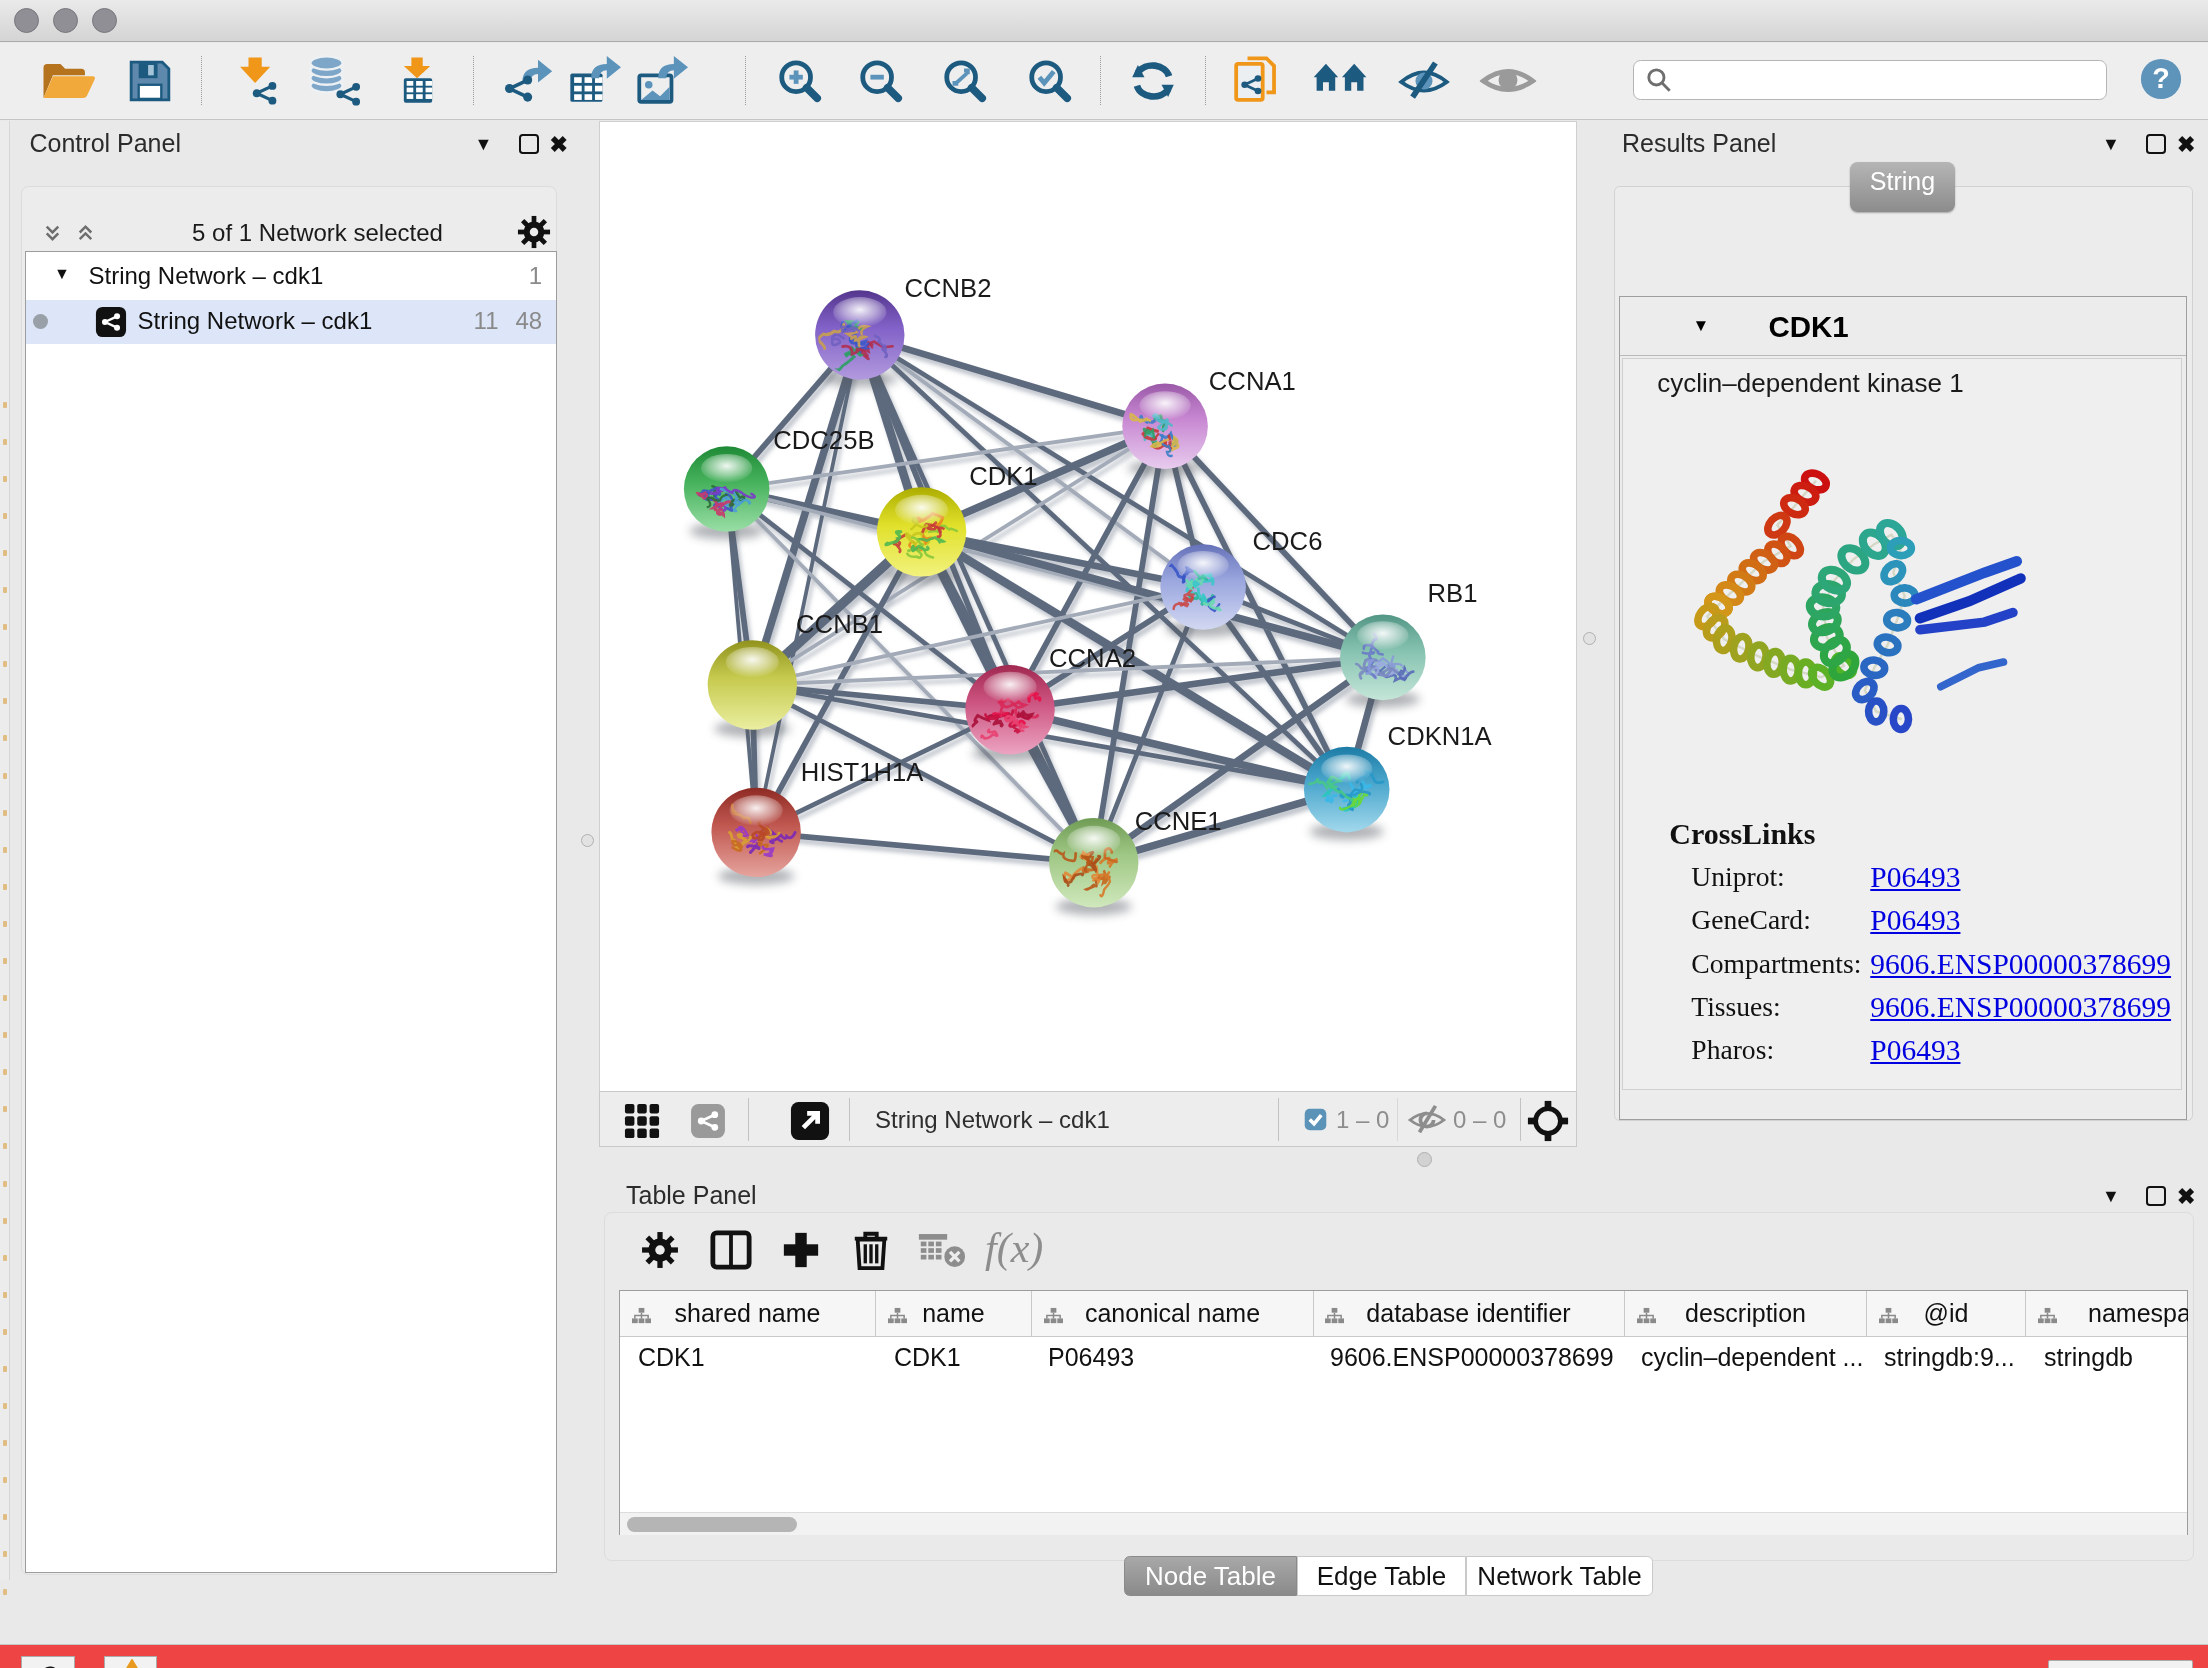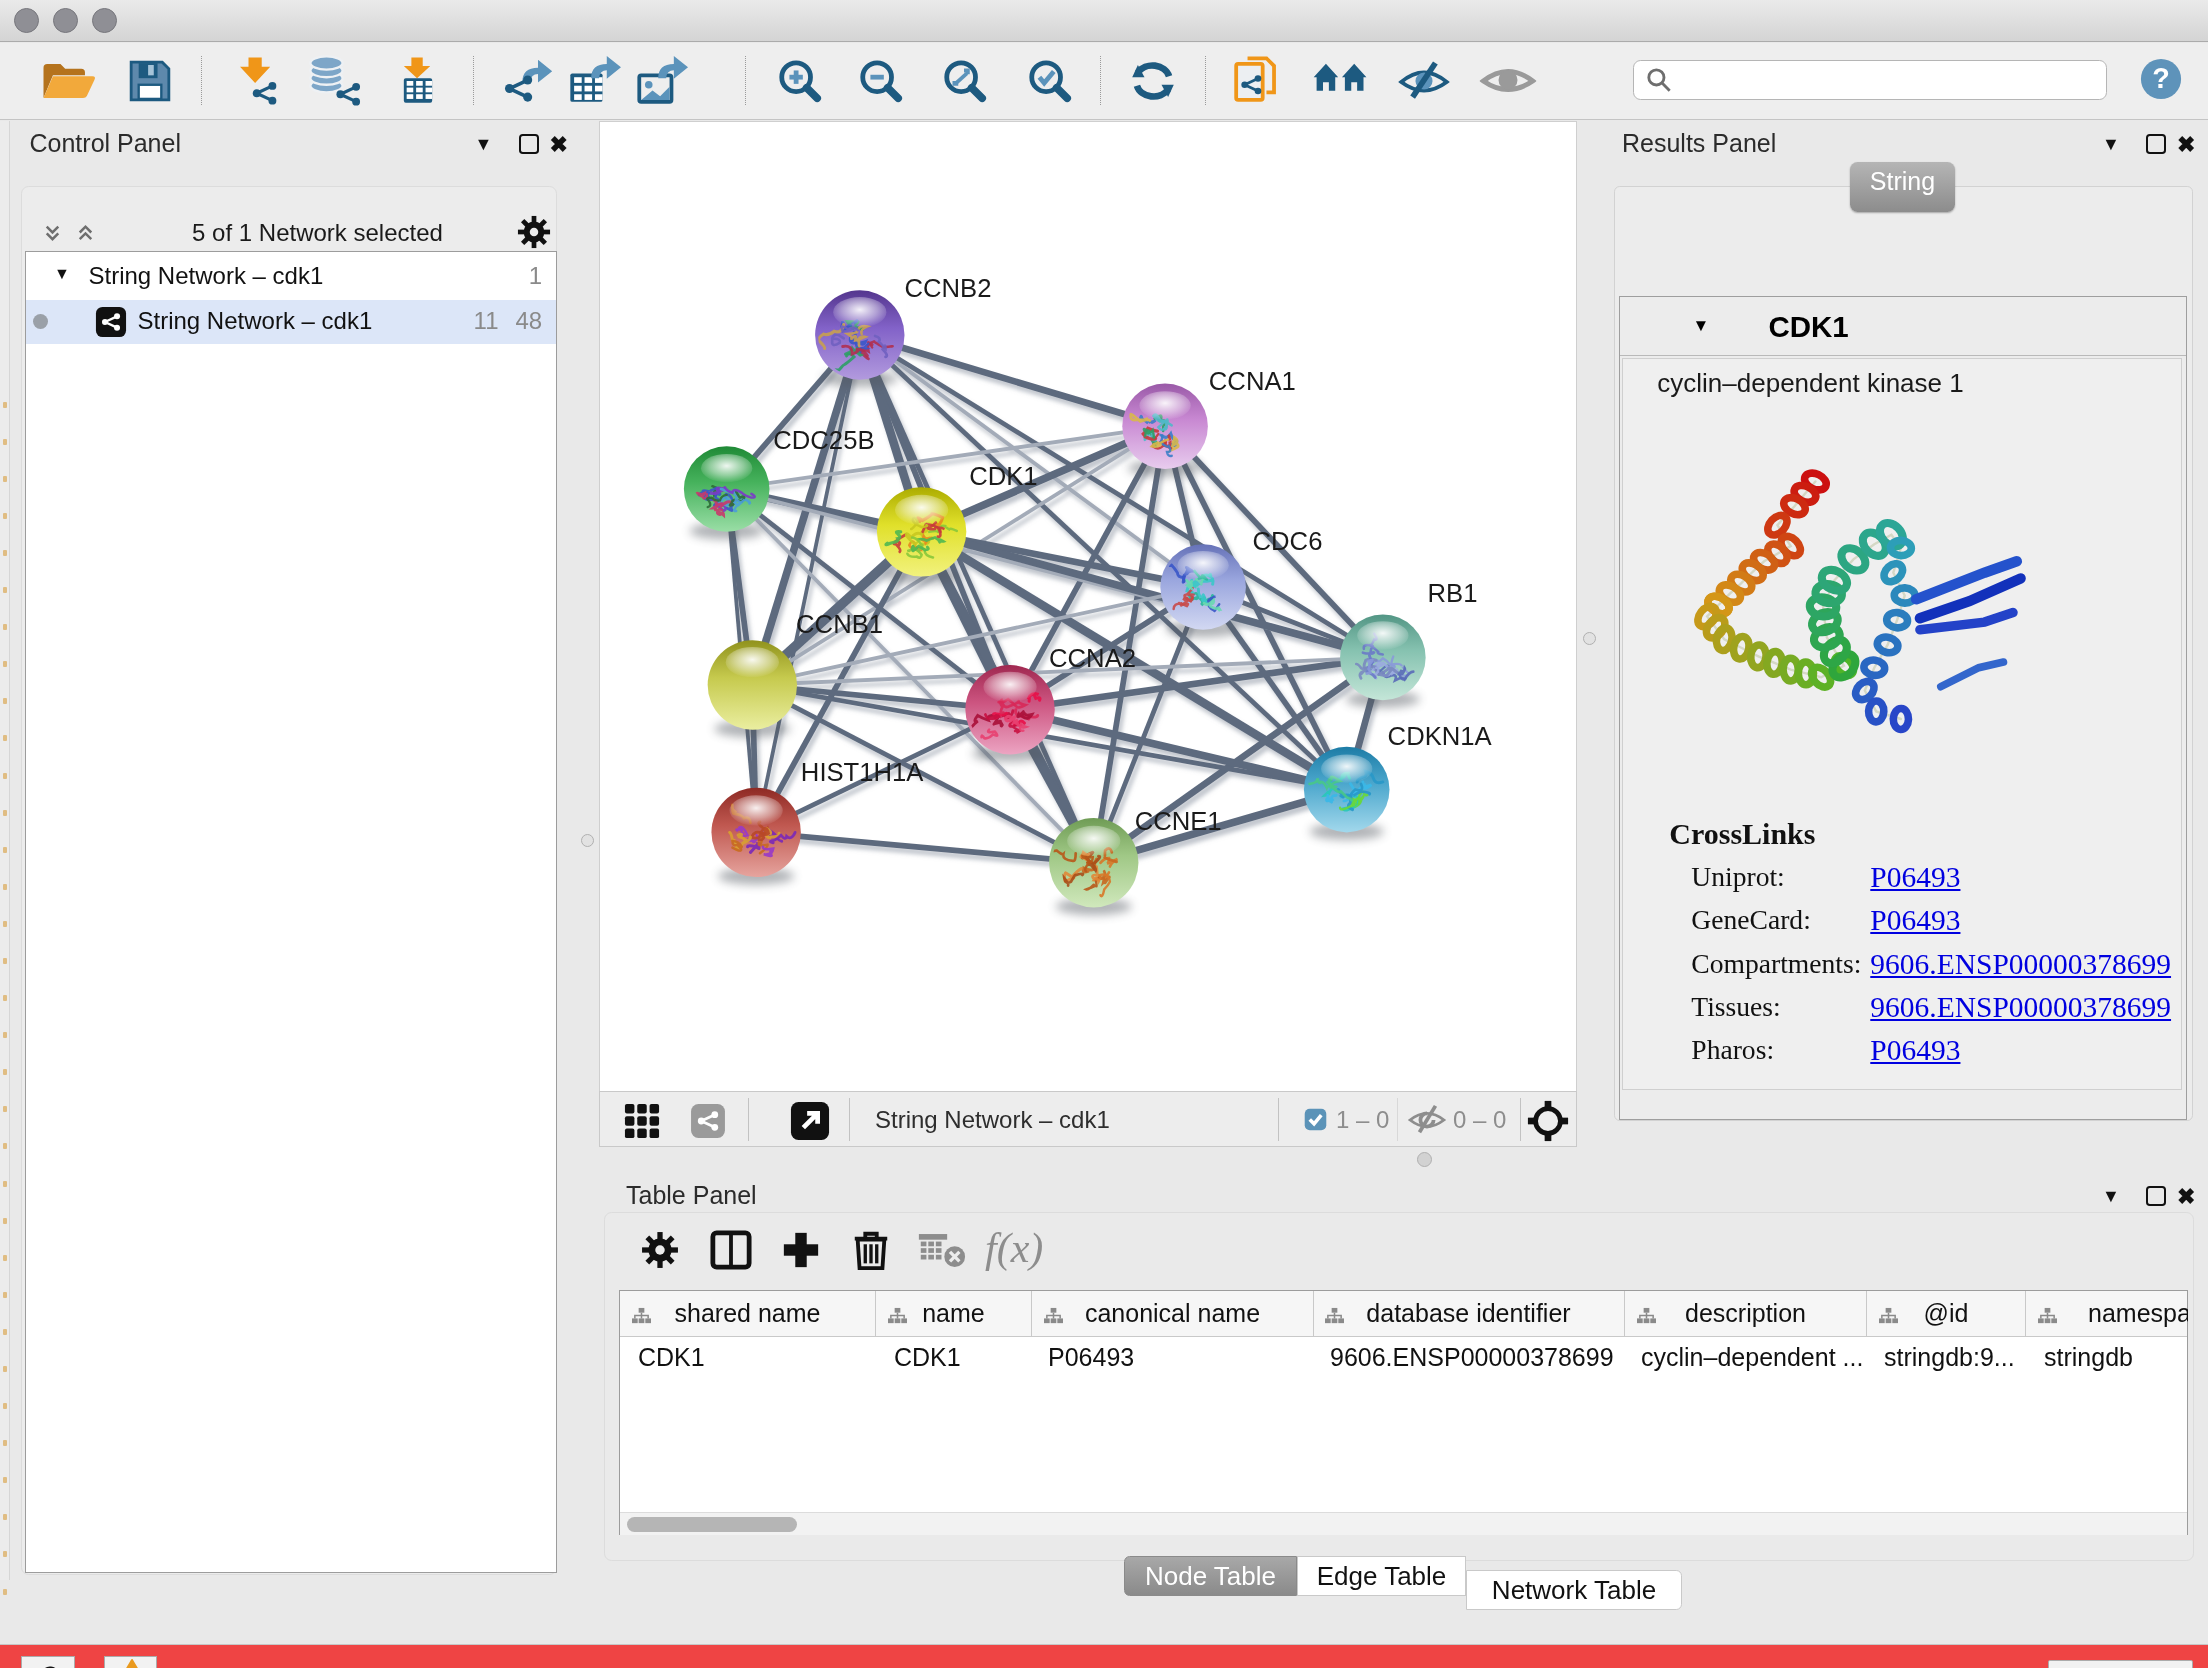--- a/index.html
+++ b/index.html
@@ -998,21 +998,21 @@
         <span style="position:absolute;left:1021px;top:5.7px">cyclin–dependent ...</span>
         <span style="position:absolute;left:1264px;top:5.7px">stringdb:9...</span>
         <span style="position:absolute;left:1424px;top:5.7px">stringdb</span>
       </div>
       <div style="position:absolute;left:0;top:221px;width:1567px;height:23px;background:#f2f2f2;border-top:1px solid #dcdcdc">
         <div style="position:absolute;left:6.7px;top:3.8px;width:170px;height:15px;border-radius:7.6px;background:#b5b5b5"></div>
       </div>
     </div>
     <div class="tabbtn sel" style="left:544px;top:384px;width:173px;border-radius:5.7px 0 0 5.7px">Node Table</div>
     <div class="tabbtn" style="left:717px;top:384px;width:169px">Edge Table</div>
-    <div class="tabbtn" style="left:886px;top:398px;width:216px;border-radius:0 5.7px 5.7px 0">Network Table</div>
+    <div class="tabbtn" style="left:886px;top:384px;width:187px;border-radius:0 5.7px 5.7px 0">Network Table</div>
   </div>
 </div>
 
 <div id="statusbar" class="abs">
   <div class="sbtn" style="left:21px;top:11.4px;width:54px;height:38px;padding:3.8px 0 0 7.6px"><svg width="38" height="28.5" viewBox="0 0 40 30">
           <path d="M10 26 a8 8 0 1 1 3 -15 a9 9 0 0 1 17 2 a7 7 0 0 1 -1 13 Z" fill="#111"></path>
         </svg></div>
   <div class="sbtn" style="left:104px;top:11.4px;width:53px;height:38px;padding:1px 0 0 6.7px"><svg width="40" height="36" viewBox="0 0 42 38">
           <path d="M21 2 L41 36 L1 36 Z" fill="#ea9a1f" stroke="#ea9a1f" stroke-width="2" stroke-linejoin="round"></path>
           <rect x="18.5" y="13" width="5" height="13" fill="#fff"></rect>

